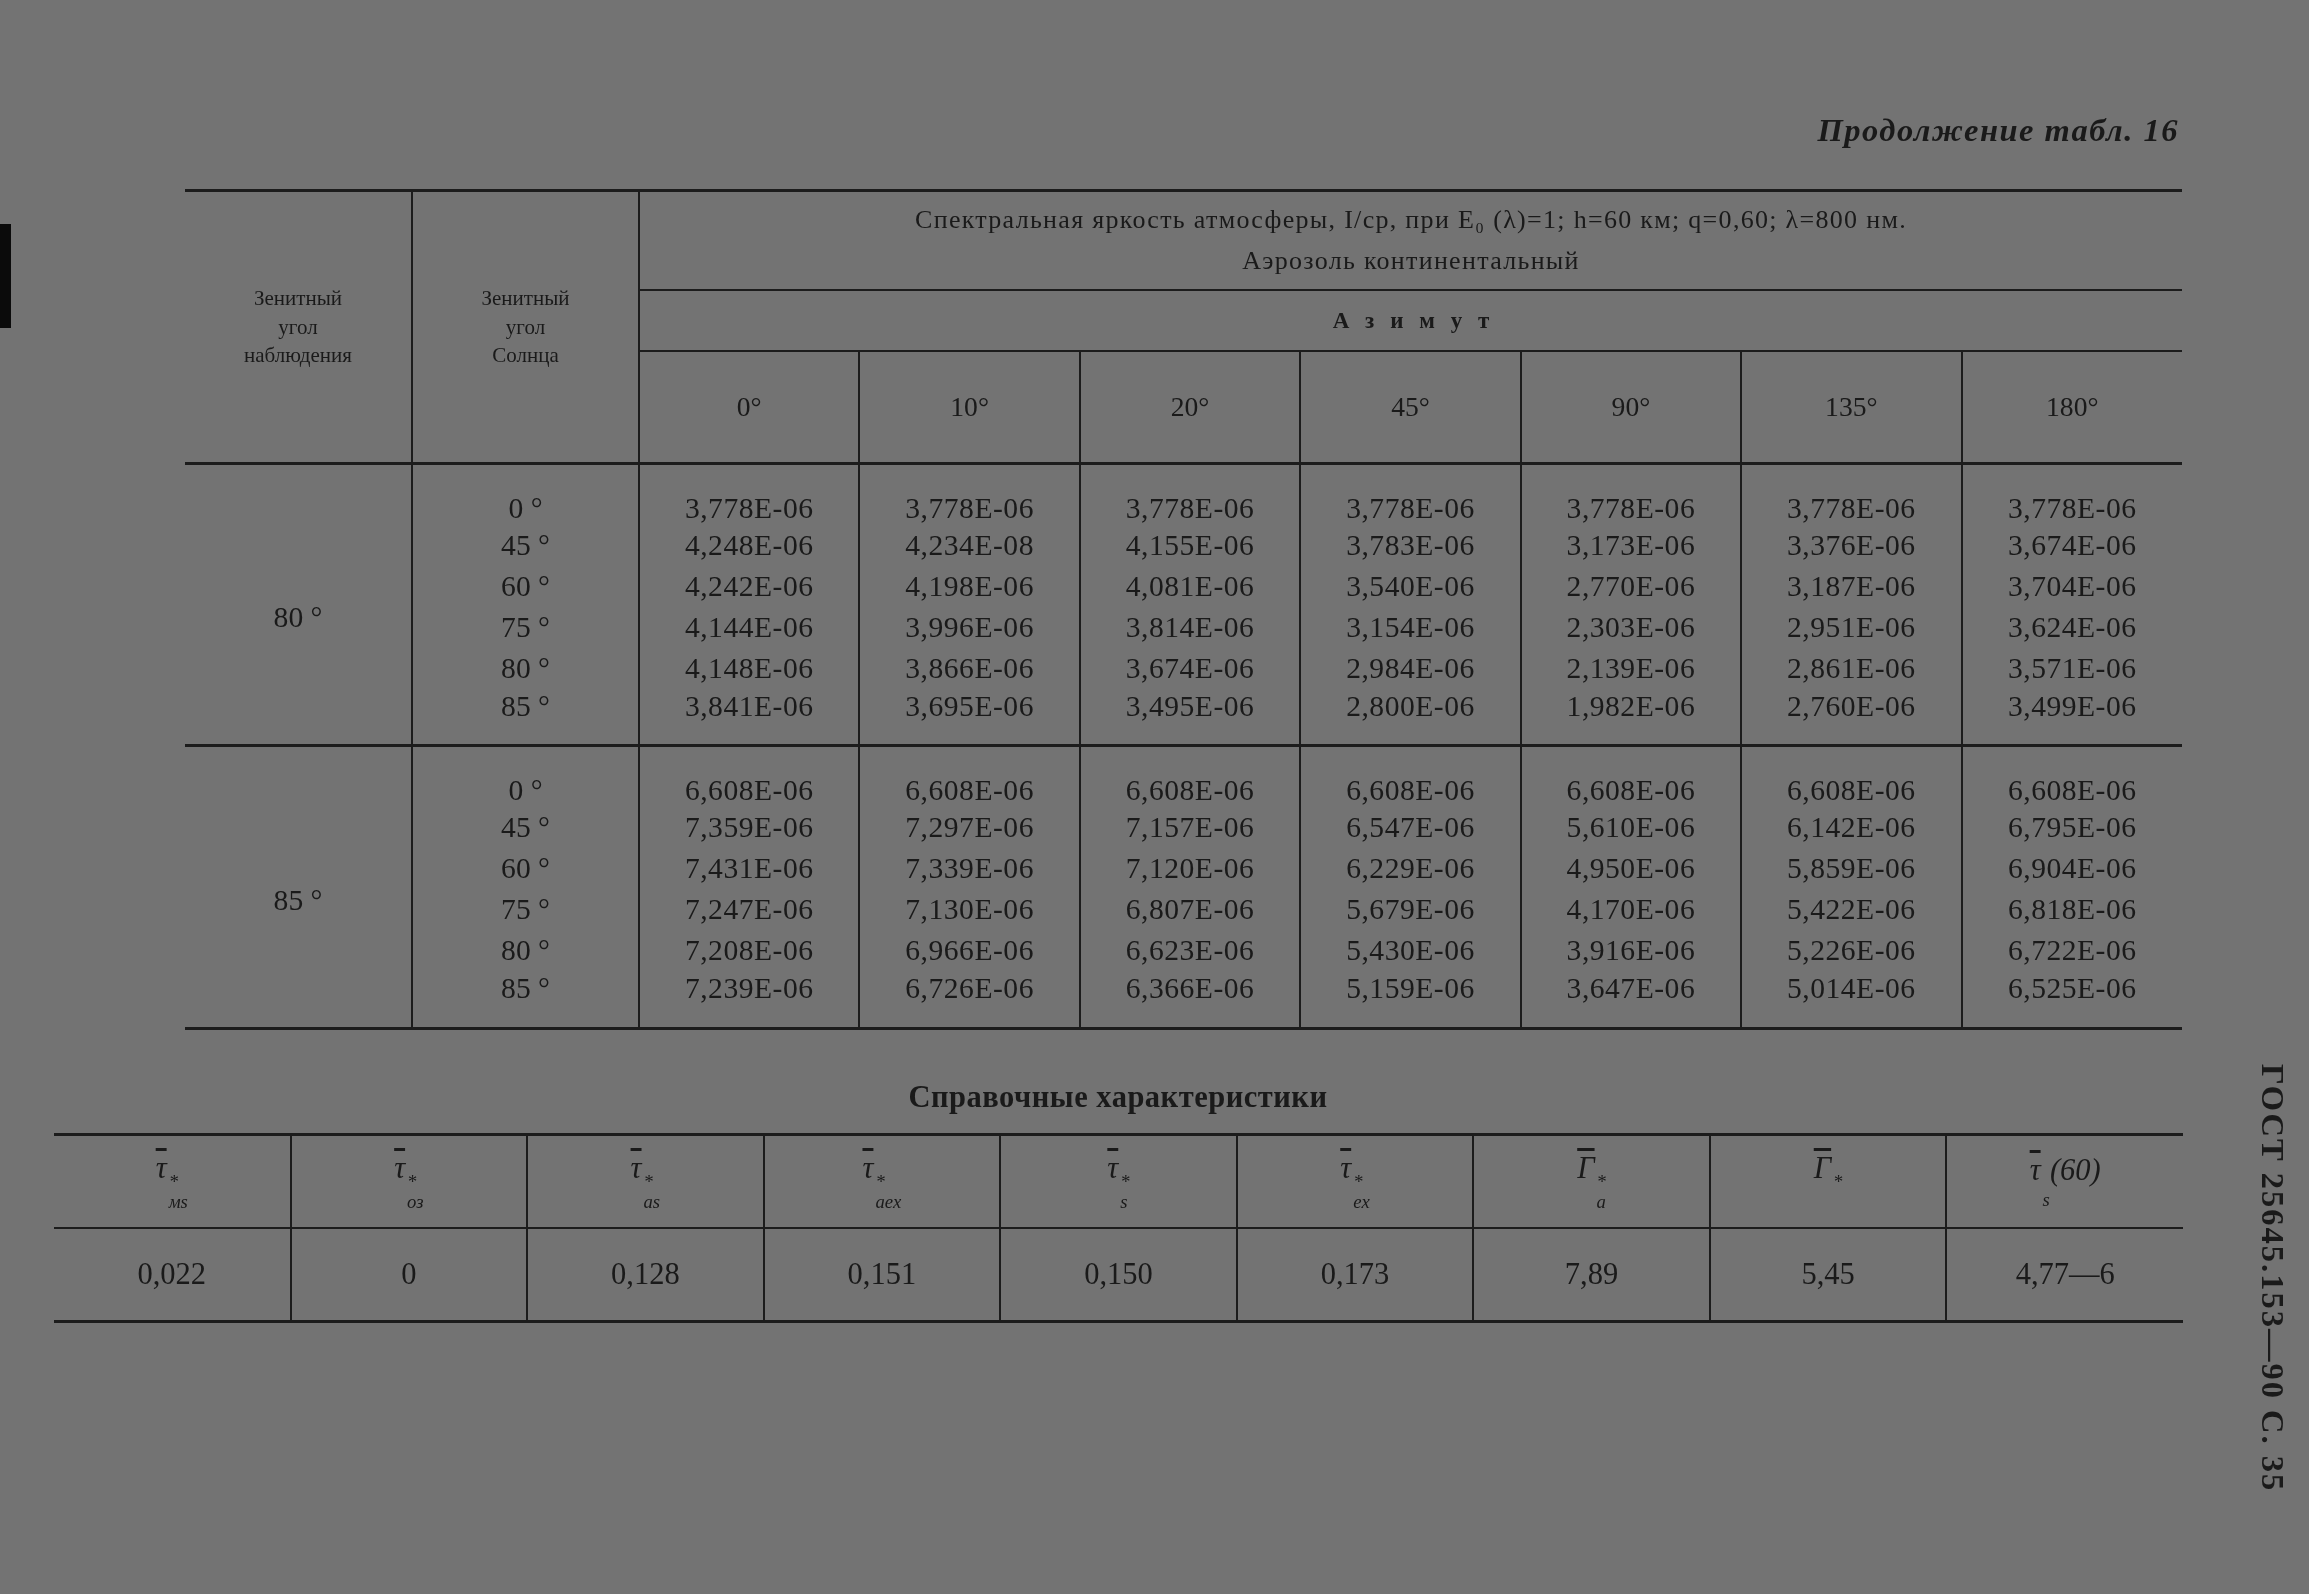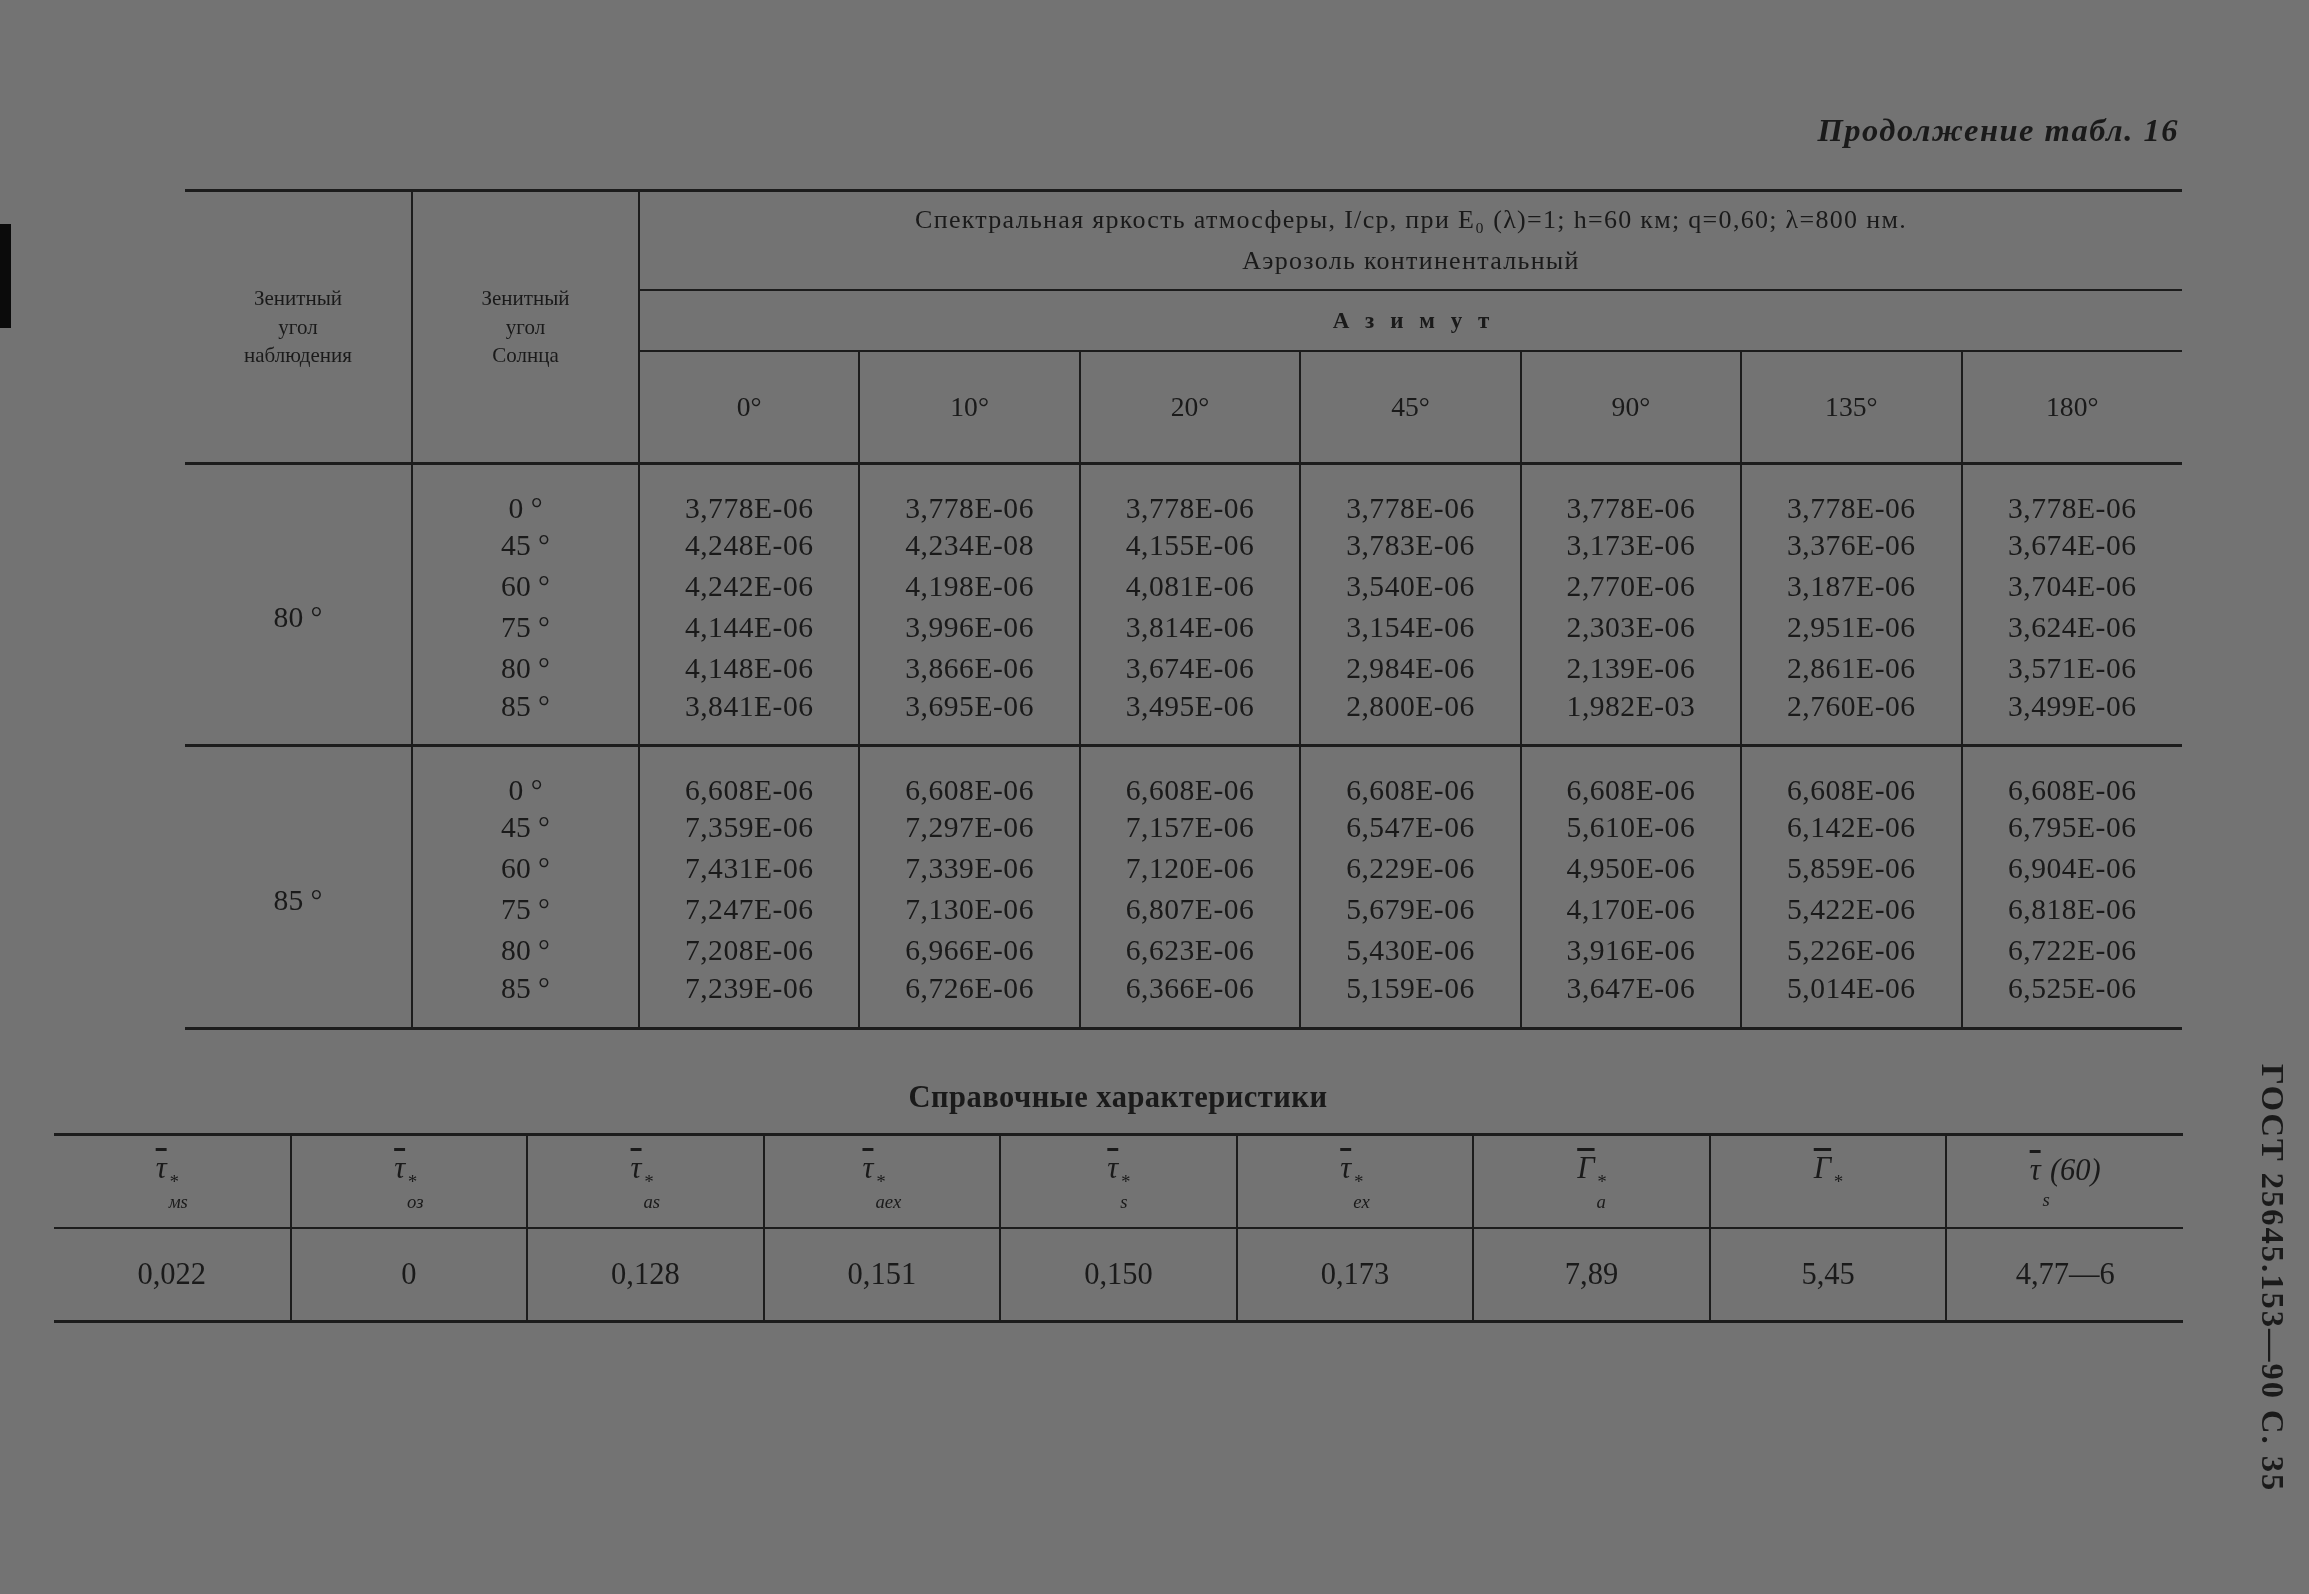--- a/index.html
+++ b/index.html
@@ -186,21 +186,21 @@
         <td class="val">2,139E-06</td>
         <td class="val">2,861E-06</td>
         <td class="val">3,571E-06</td>
       </tr>
       <tr class="data r-last">
         <td class="sun">85 °</td>
         <td class="val">3,841E-06</td>
         <td class="val">3,695E-06</td>
         <td class="val">3,495E-06</td>
         <td class="val">2,800E-06</td>
-        <td class="val">1,982E-03</td>
+        <td class="val">1,982E-06</td>
         <td class="val">2,760E-06</td>
         <td class="val">3,499E-06</td>
       </tr>
     </tbody>
 
     <tbody class="grp grp-last">
       <tr class="data r-first">
         <td class="zen" rowspan="6">85 °</td>
         <td class="sun">0 °</td>
         <td class="val">6,608E-06</td>

